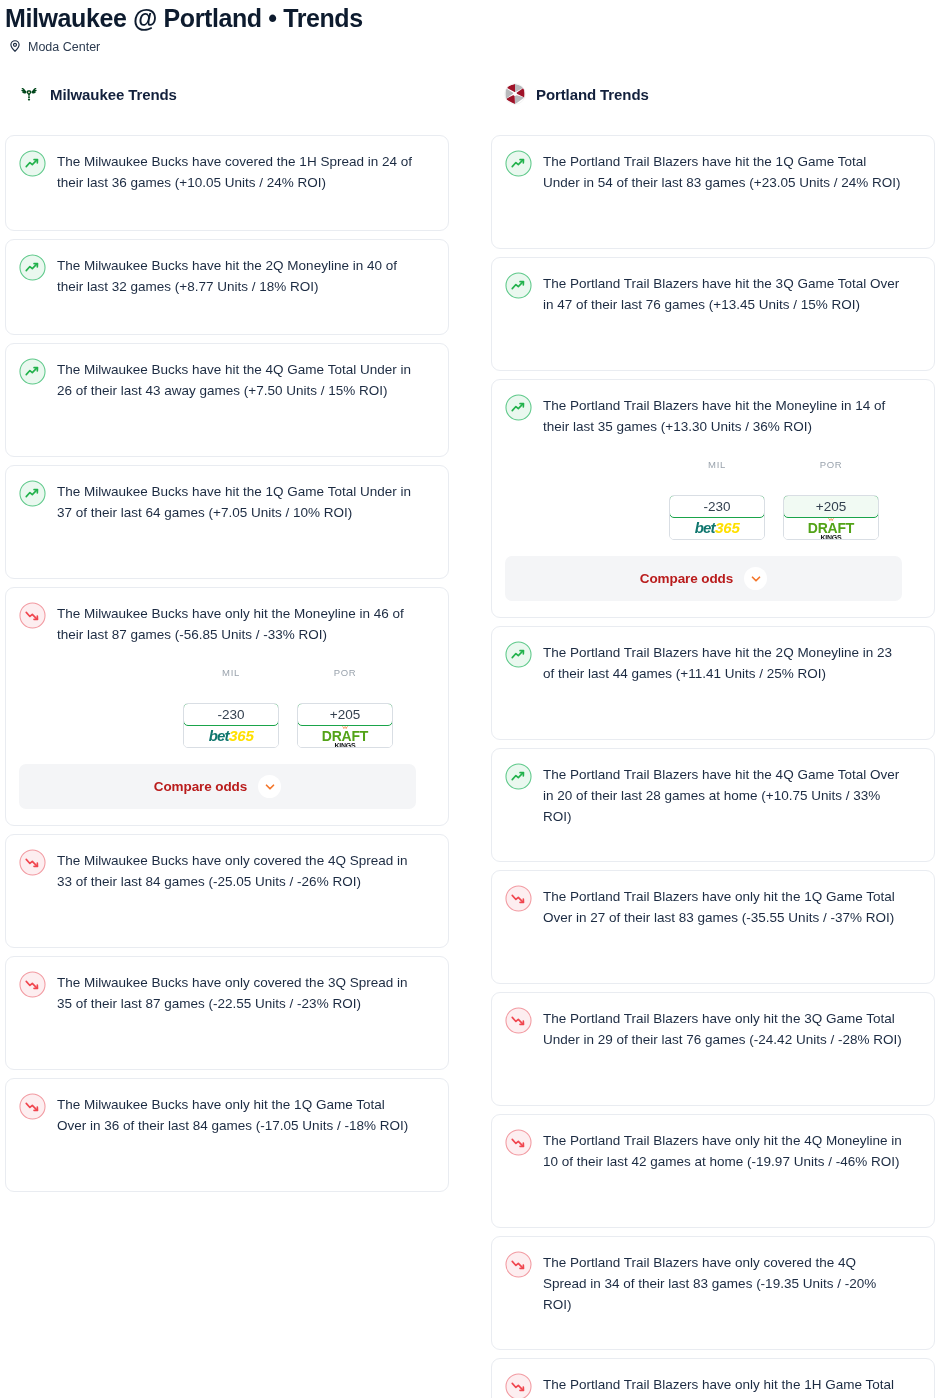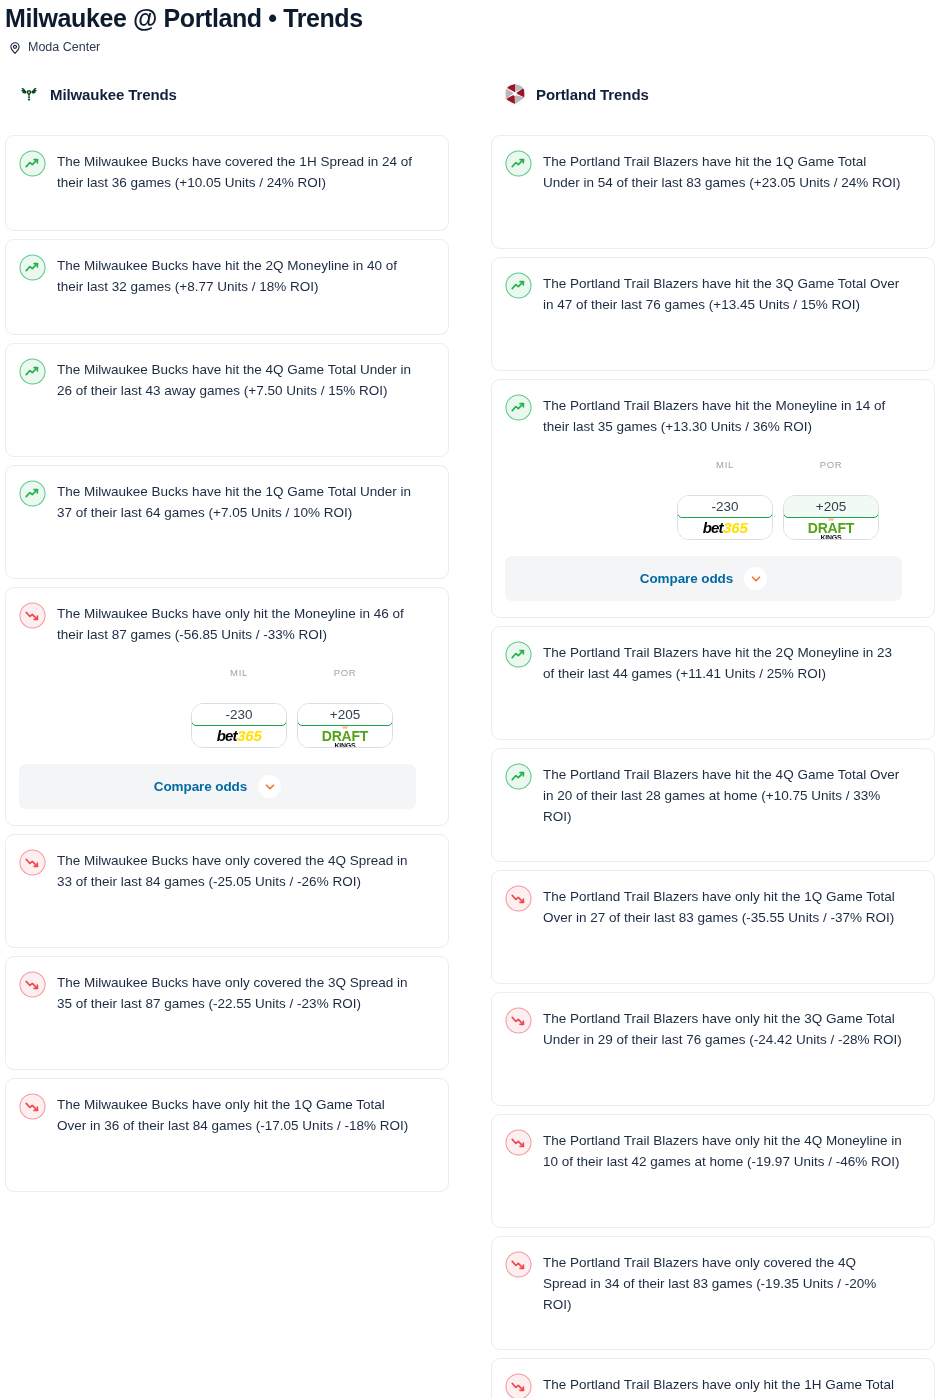--- a/index.html
+++ b/index.html
@@ -20,21 +20,21 @@
   .page-title {
     font-size: 25px;
     font-weight: bold;
     letter-spacing: -0.4px;
     color: #0d1b2e;
     line-height: 26px;
   }
 
   .venue-row {
     display: flex;
-    align-items: flex-end;
+    align-items: flex-start;
     gap: 6px;
     margin-top: 8px;
     padding-left: 3px;
   }
   .venue-name {
     font-size: 12.5px;
     color: #2b3a4f;
     line-height: 16px;
   }
   .pin-icon { width: 14px; height: 14px; display: block; }
@@ -87,36 +87,36 @@
     font-size: 13.5px;
     line-height: 21px;
     color: #1c2b42;
     padding-top: 2px;
   }
 
   
   .odds-wrap {
     display: flex;
     justify-content: flex-end;
-    gap: 10px;
+    gap: 18px;
     margin-top: 22px;
     padding-right: 23px;
   }
   .odds-col { width: 96px; }
 
   .odds-team {
     text-align: center;
     font-size: 9.5px;
     letter-spacing: 0.7px;
     color: #9aa3ad;
     margin-bottom: 4px;
   }
   .odds-box {
     border: 1px solid #d9dee4;
-    border-radius: 12px;
+    border-radius: 5px;
     overflow: hidden;
     background: #ffffff;
     margin-top: 25px;
   }
   .odds-price {
     border: 1px solid #1aa44a;
     border-radius: 5px;
     background: #ffffff;
     text-align: center;
     font-size: 13.5px;
@@ -138,21 +138,21 @@
   }
 
   
   .bet365 {
     font-size: 15px;
     font-weight: bold;
     font-style: italic;
     letter-spacing: -0.8px;
     line-height: 1;
   }
-  .bet365 .b1 { color: #000000; }
+  .bet365 .b1 { color: #0f766e; }
   .bet365 .b2 { color: #ffe000; font-family: Liberation Mono, monospace; }
 
   
   .dk { position: relative; text-align: center; line-height: 1; }
   .dk .dk-crown { font-size: 8px; color: #f4762a; display: block; margin-bottom: -2px; }
   .dk .dk-draft { font-size: 14px; font-weight: bold; color: #53a318; letter-spacing: -0.2px; display: block; }
   .dk .dk-kings { font-size: 7px; font-weight: bold; color: #13161a; letter-spacing: -0.2px; display: block; margin-top: -1px; }
 
   
   .compare-bar {
@@ -162,21 +162,21 @@
     height: 45px;
     display: flex;
     align-items: center;
     justify-content: center;
     gap: 11px;
     cursor: pointer;
   }
   .compare-label {
     font-size: 13.5px;
     font-weight: bold;
-    color: #0369a1;
+    color: #b91c1c;
     letter-spacing: -0.1px;
   }
   .chev-circle {
     width: 23px; height: 23px;
     border-radius: 50%;
     background: #ffffff;
     display: flex; align-items: center; justify-content: center;
   }
   .chev-circle svg { display: block; }
 </style>

